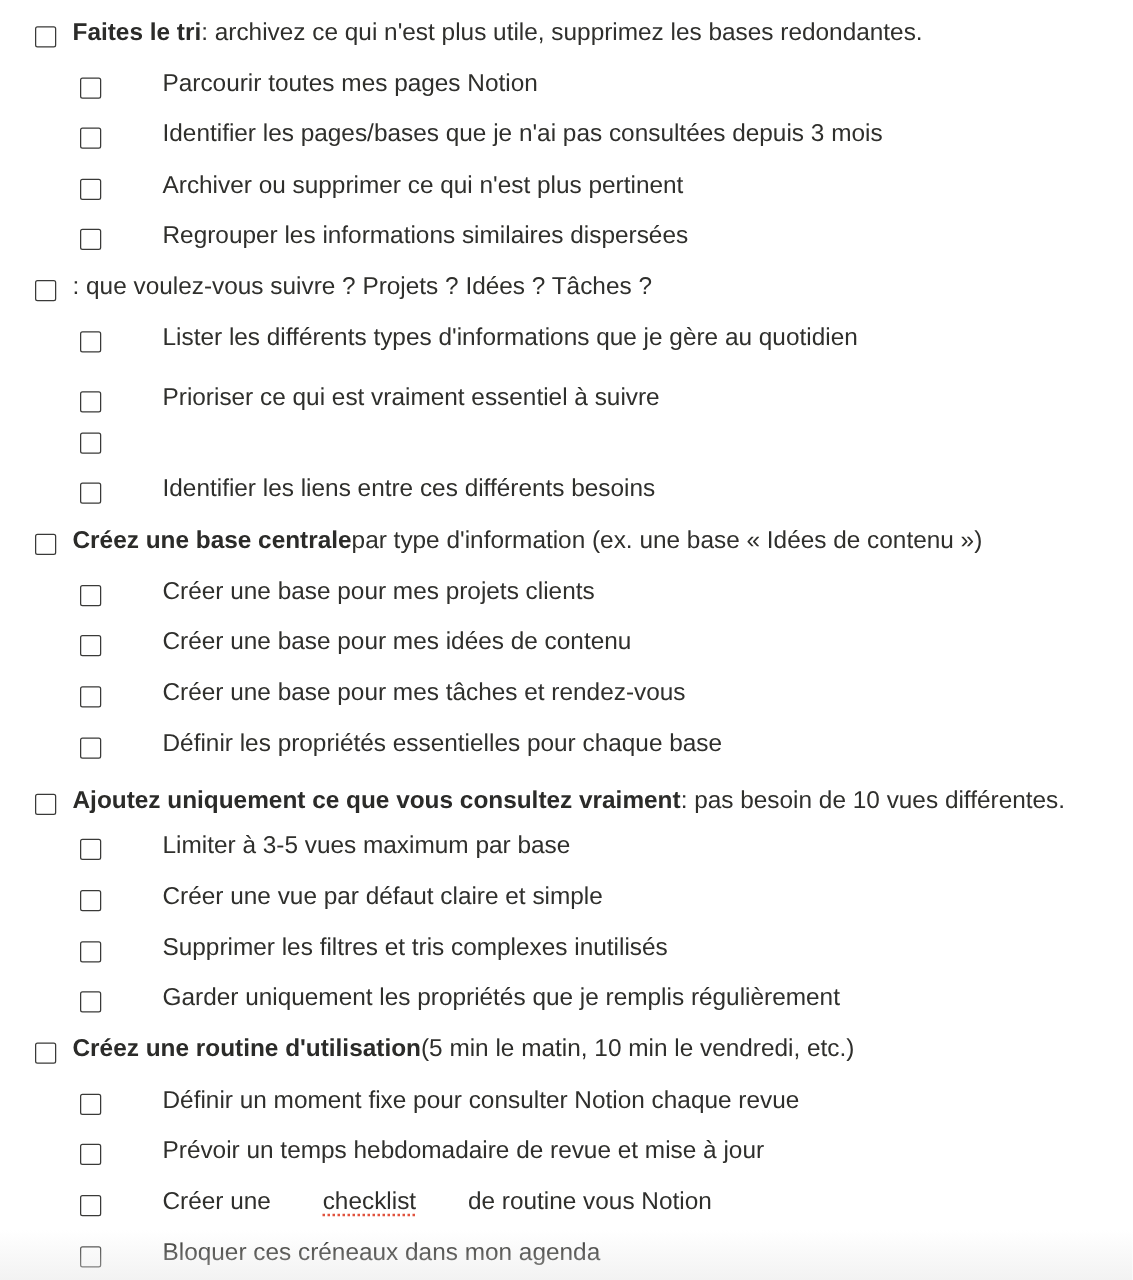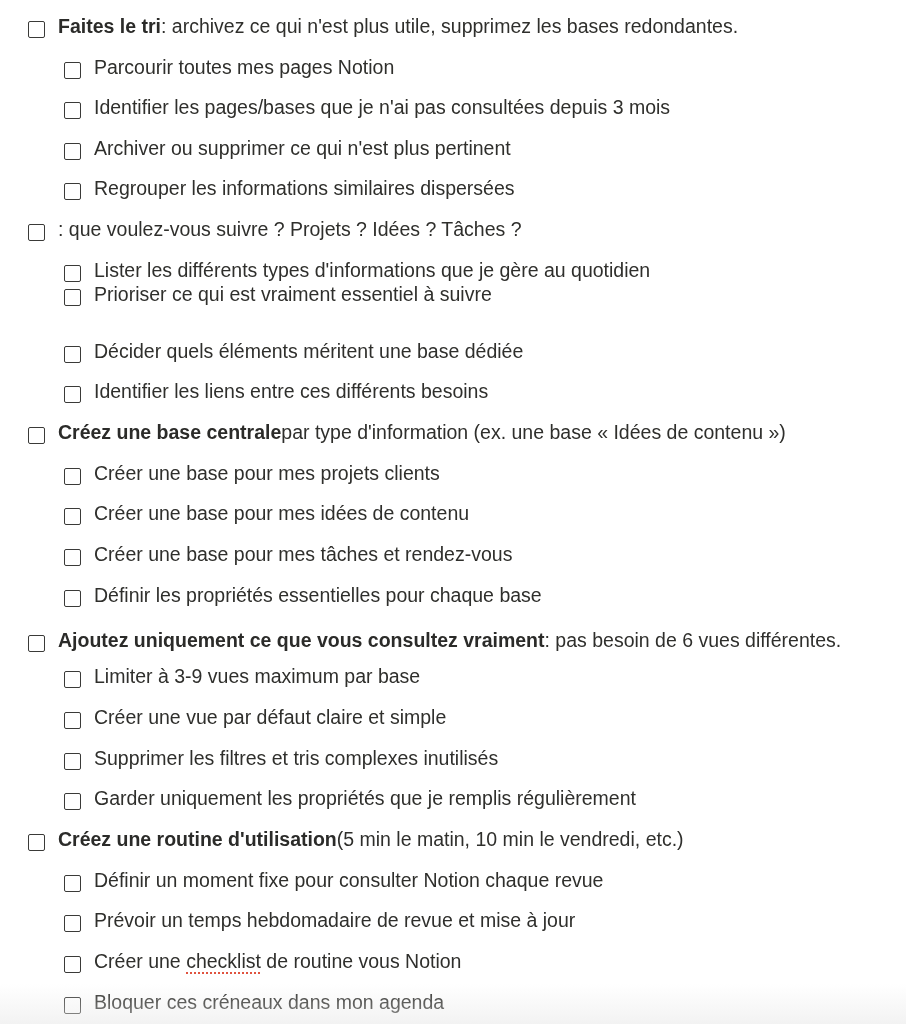--- a/index.html
+++ b/index.html
@@ -24,21 +24,21 @@
   .todo {
     position: absolute;
     height: 28px;
     display: flex;
     align-items: flex-end;
     white-space: nowrap;
     font-size: 19.5px;
     color: #2f2f2c;
   }
   .todo.level-0 { left: 28px; }
-  .todo.level-1 { left: 64px; }
+  .todo.level-1 { left: 64px; gap: 36px; }
   .checkbox {
     width: 17px;
     height: 17px;
     border: 1.6px solid #3a3a38;
     border-radius: 2px;
     box-sizing: border-box;
     margin-right: 13px;
     flex: 0 0 auto;
     background: #fff;
     cursor: pointer;
@@ -87,27 +87,26 @@
   </div>
 
   <div class="todo level-0" style="top:213px">
     <span class="checkbox"></span>
       <span> : que voulez-vous suivre ? Projets ? Idées ? Tâches ?</span>
   </div>
   <div class="todo level-1" style="top:254px">
     <span class="checkbox"></span>
     <span>Lister les différents types d'informations que je gère au quotidien</span>
   </div>
-  <div class="todo level-1" style="top:278px">
+  <div class="todo level-1" style="top:302px">
     <span class="checkbox"></span>
     <span>Prioriser ce qui est vraiment essentiel à suivre</span>
   </div>
   <div class="todo level-1" style="top:335px">
     <span class="checkbox"></span>
-    <span>Décider quels éléments méritent une base dédiée</span>
   </div>
   <div class="todo level-1" style="top:375px">
     <span class="checkbox"></span>
     <span>Identifier les liens entre ces différents besoins</span>
   </div>
 
   <div class="todo level-0" style="top:416px">
     <span class="checkbox"></span>
     <span class="bold">Créez une base centrale</span>
       <span> par type d'information (ex. une base « Idées de contenu »)</span>
@@ -125,25 +124,25 @@
     <span>Créer une base pour mes tâches et rendez-vous</span>
   </div>
   <div class="todo level-1" style="top:579px">
     <span class="checkbox"></span>
     <span>Définir les propriétés essentielles pour chaque base</span>
   </div>
 
   <div class="todo level-0" style="top:624px">
     <span class="checkbox"></span>
     <span class="bold">Ajoutez uniquement ce que vous consultez vraiment</span>
-      <span> : pas besoin de 6 vues différentes.</span>
+      <span> : pas besoin de 10 vues différentes.</span>
   </div>
   <div class="todo level-1" style="top:660px">
     <span class="checkbox"></span>
-    <span>Limiter à 3-9 vues maximum par base</span>
+    <span>Limiter à 3-5 vues maximum par base</span>
   </div>
   <div class="todo level-1" style="top:701px">
     <span class="checkbox"></span>
     <span>Créer une vue par défaut claire et simple</span>
   </div>
   <div class="todo level-1" style="top:742px">
     <span class="checkbox"></span>
     <span>Supprimer les filtres et tris complexes inutilisés</span>
   </div>
   <div class="todo level-1" style="top:782px">

